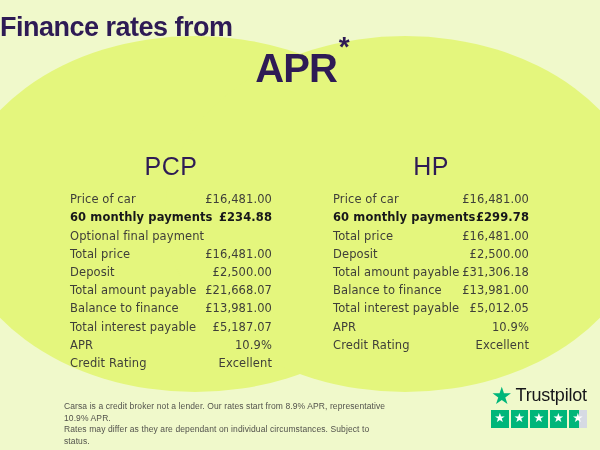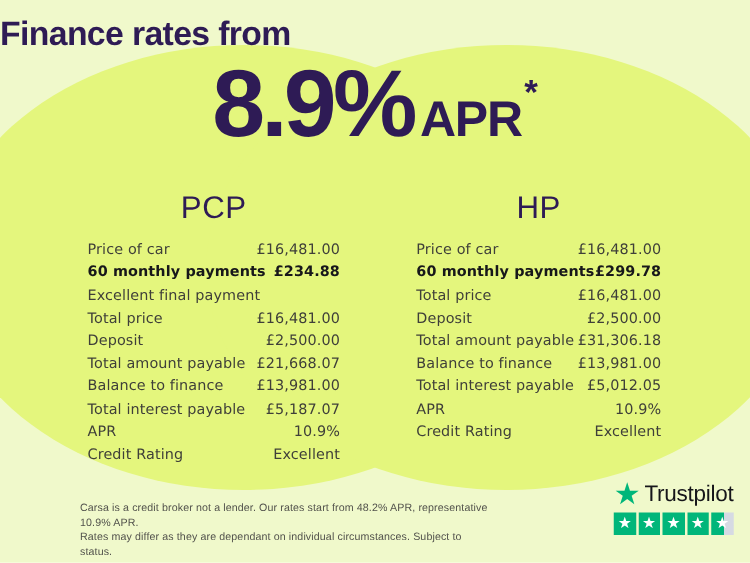--- a/index.html
+++ b/index.html
@@ -65,38 +65,37 @@
 <body>
 
 <div class="stage">
 
   <div class="blob blob-left"></div>
   <div class="blob blob-right"></div>
 
   <div class="title">Finance rates from</div>
 
   <div class="hero">
-    <span class="rate">8.9%</span>
     <span class="unit">APR</span>
     <span class="ast">*</span>
   </div>
 
   <div class="col col-pcp">
     <div class="col-title">PCP</div>
     <div class="rows">
         <div class="row">
           <span>Price of car</span>
           <span>£16,481.00</span>
         </div>
         <div class="row bold">
           <span>60 monthly payments</span>
           <span>£234.88</span>
         </div>
         <div class="row">
-          <span>Excellent final payment</span>
+          <span>Optional final payment</span>
           <span></span>
         </div>
         <div class="row">
           <span>Total price</span>
           <span>£16,481.00</span>
         </div>
         <div class="row">
           <span>Deposit</span>
           <span>£2,500.00</span>
         </div>
@@ -159,21 +158,21 @@
           <span>10.9%</span>
         </div>
         <div class="row">
           <span>Credit Rating</span>
           <span>Excellent</span>
         </div>
       </div>
   </div>
 
   <div class="disclaimer">
-    <div>Carsa is a credit broker not a lender. Our rates start from 48.2% APR, representative 10.9% APR.</div>
+    <div>Carsa is a credit broker not a lender. Our rates start from 8.9% APR, representative 10.9% APR.</div>
     <div>Rates may differ as they are dependant on individual circumstances. Subject to status.</div>
   </div>
 
   <div class="tp">
     <div class="tp-logo">
       <span class="tp-star-big">★</span>
       <span class="tp-name">Trustpilot</span>
     </div>
     <div class="tp-stars">
         <div class="tp-box">★</div>

